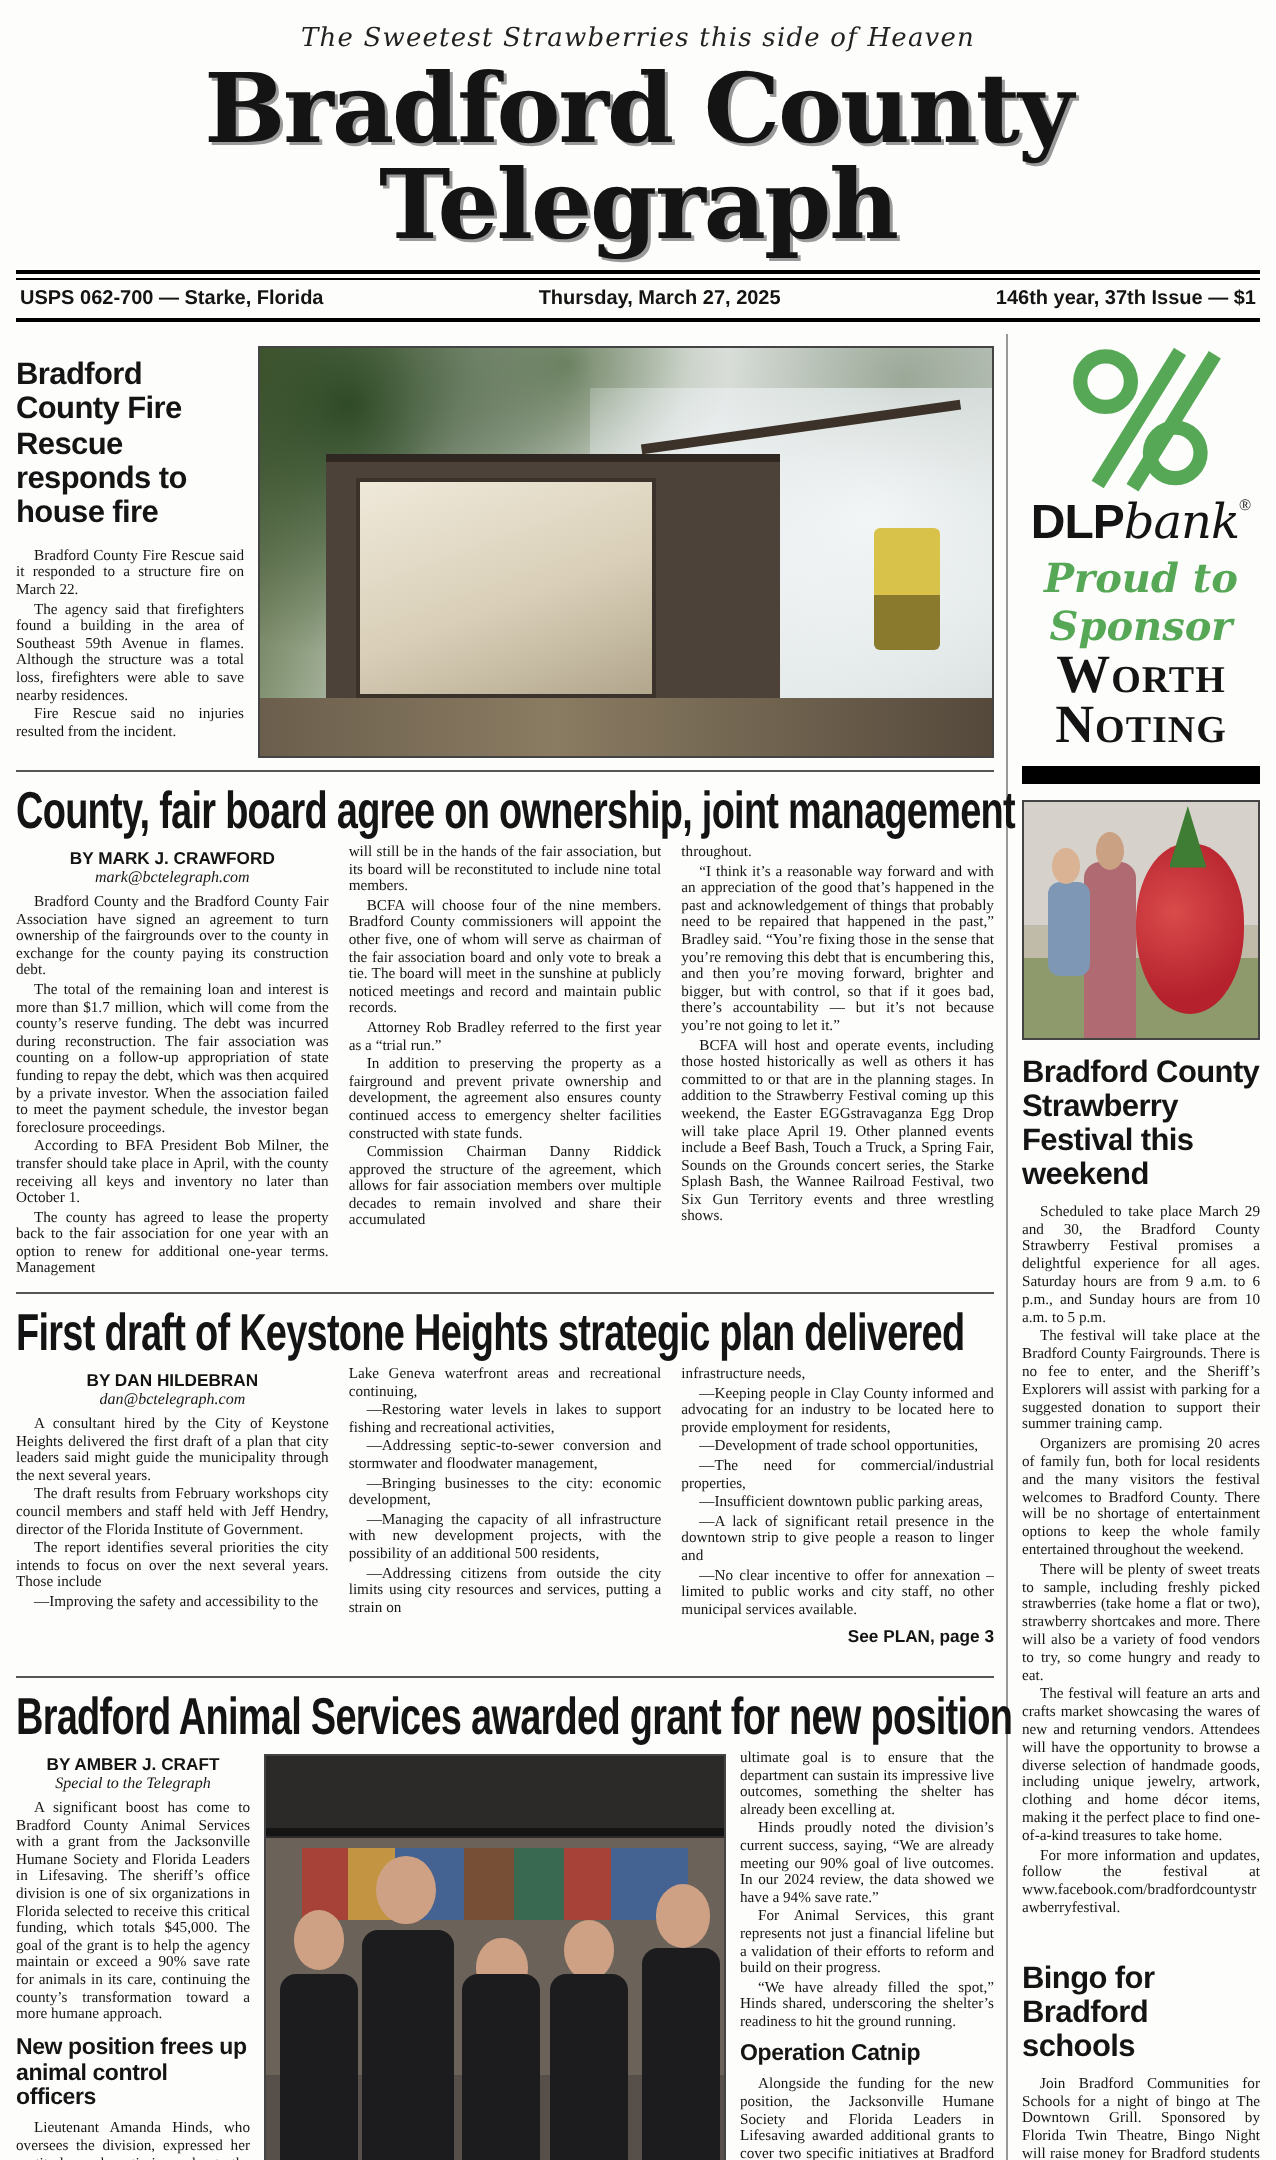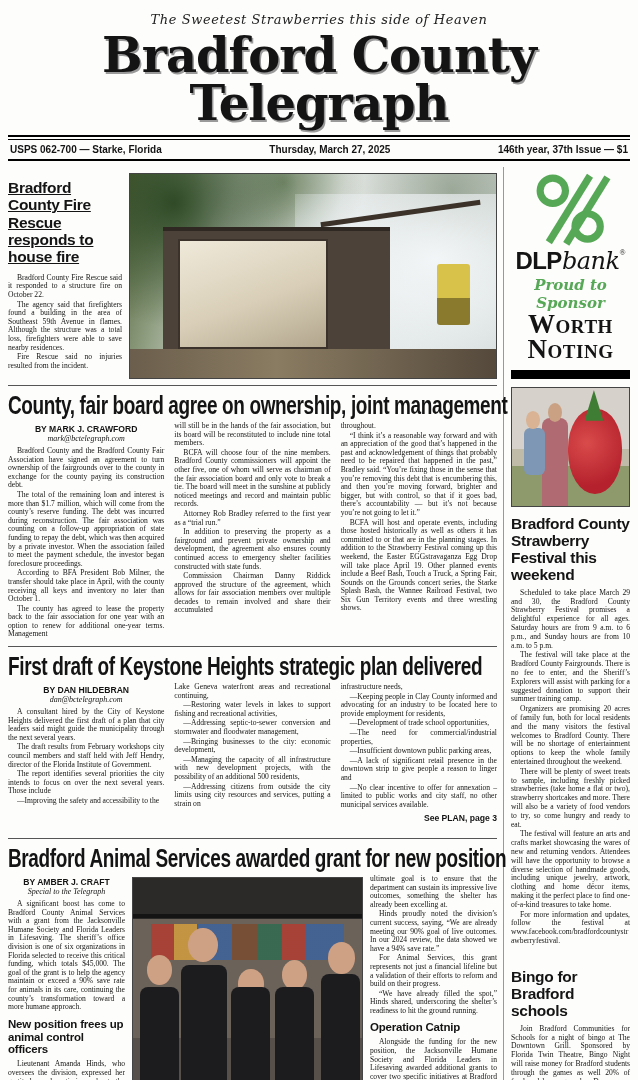--- a/index.html
+++ b/index.html
@@ -16,21 +16,21 @@
   .rule-thick{border-top:2px solid #000;}
   
   .content{display:flex;margin-top:6px;}
   .main{flex:0 0 489px;width:489px;}
   .rail{flex:1;border-left:1px solid #999;margin-left:6px;padding-left:7px;min-width:0;}
   .rule{border:none;border-top:1px solid #555;margin:6px 0 2px;}
   
   .bp{font-size:7.6px;line-height:8.6px;text-align:justify;margin:0 0 1px;text-indent:9px;}
   .cont{text-indent:0;}
   .h-side{font-family:"Liberation Sans",sans-serif;font-weight:bold;font-size:15.5px;line-height:1.12;
-          letter-spacing:-.3px;margin:12px 0 8px;text-decoration:underline;}
+          letter-spacing:-.3px;margin:12px 0 8px;}
   .headline-xl{height:30px;margin:4px 0 2px;}
   .headline-xl .squeeze{display:inline-block;font-family:"Liberation Sans",sans-serif;font-weight:bold;
           font-size:26px;letter-spacing:-.5px;white-space:nowrap;transform:scaleX(.73);transform-origin:0 50%;}
   .byline{text-align:center;margin:2px 0 4px;}
   .by{font-family:"Liberation Sans",sans-serif;font-weight:bold;font-size:8.6px;}
   .email{font-style:italic;font-size:8px;}
   .cols{display:flex;gap:10px;}
   .col{flex:1;min-width:0;}
   .subhead{font-family:"Liberation Sans",sans-serif;font-weight:bold;font-size:11.5px;line-height:1.12;
            letter-spacing:-.2px;margin:6px 0 4px;}
@@ -68,21 +68,21 @@
      linear-gradient(90deg,#b53a2e 0 12%,#d9a23c 12% 24%,#3a62a0 24% 42%,#7a4a2e 42% 55%,#2e6b4f 55% 68%,#b53a2e 68% 80%,#3a62a0 80% 100%);opacity:.8;}
   .ap-person{position:absolute;bottom:0;width:17%;height:52%;background:#1c1c1f;border-radius:8px 8px 0 0;}
   .ap-head{position:absolute;width:11%;height:13%;background:#cfa184;border-radius:50%;}
   
   .sponsor{text-align:center;padding-top:4px;}
   .pct-icon{display:block;margin:0 auto;}
   .dlp-logo{margin-top:2px;font-size:24px;line-height:1;}
   .dlp{font-family:"Liberation Sans",sans-serif;font-weight:900;letter-spacing:-.5px;}
   .bank{font-family:"DejaVu Serif",serif;font-style:italic;letter-spacing:-.5px;}
   .reg{font-size:8px;vertical-align:top;}
-  .proud{font-family:"DejaVu Serif",serif;font-style:italic;font-weight:bold;font-size:15px;margin-top:3px;}
+  .proud{font-family:"DejaVu Serif",serif;font-style:italic;font-weight:bold;font-size:20px;margin-top:3px;}
   .worth{font-family:"Liberation Serif",serif;font-weight:bold;font-variant:small-caps;
          font-size:27px;line-height:.92;text-align:center;margin-top:0;letter-spacing:.5px;}
   .black-bar{height:9px;background:#000;margin-top:8px;}
   .straw-photo{height:118px;margin:8px 0 2px;}
   .sp-bg{position:absolute;inset:0;background:linear-gradient(#d6d2cb 0 52%,#c0bba8 52% 66%,#8e9a6b 66% 100%);}
   .sp-mascot{position:absolute;right:6%;top:18%;width:46%;height:72%;background:
      radial-gradient(circle at 35% 40%,#d94b4b,#b5212c 70%);border-radius:46% 46% 50% 50%;}
   .sp-leaf{position:absolute;right:22%;top:2%;width:16%;height:26%;background:#3f7d34;
      clip-path:polygon(50% 0,100% 100%,0 100%);}
   .sp-mom{position:absolute;left:26%;top:26%;width:22%;height:74%;background:#b06a72;border-radius:8px 8px 0 0;}
@@ -110,21 +110,21 @@
     </div>
     <div class="rule-thick"></div>
   </header>
 
   <div class="content">
     <main class="main">
 
       <section class="top-section">
         <div class="fire-col">
           <h2 class="h-side">Bradford County Fire Rescue responds to house fire</h2>
-          <p class="bp">Bradford County Fire Rescue said it responded to a structure fire on October 22.</p>
+          <p class="bp">Bradford County Fire Rescue said it responded to a structure fire on March 22.</p>
           <p class="bp">The agency said that firefighters found a building in the area of Southeast 59th Avenue in flames. Although the structure was a total loss, firefighters were able to save nearby residences.</p>
           <p class="bp">Fire Rescue said no injuries resulted from the incident.</p>
         </div>
         <div class="photo fire-photo">
           <div class="fp-base"></div>
           <div class="fp-trees"></div>
           <div class="fp-smoke"></div>
           <div class="fp-structure"></div>
           <div class="fp-door"></div>
           <div class="fp-beam"></div>

